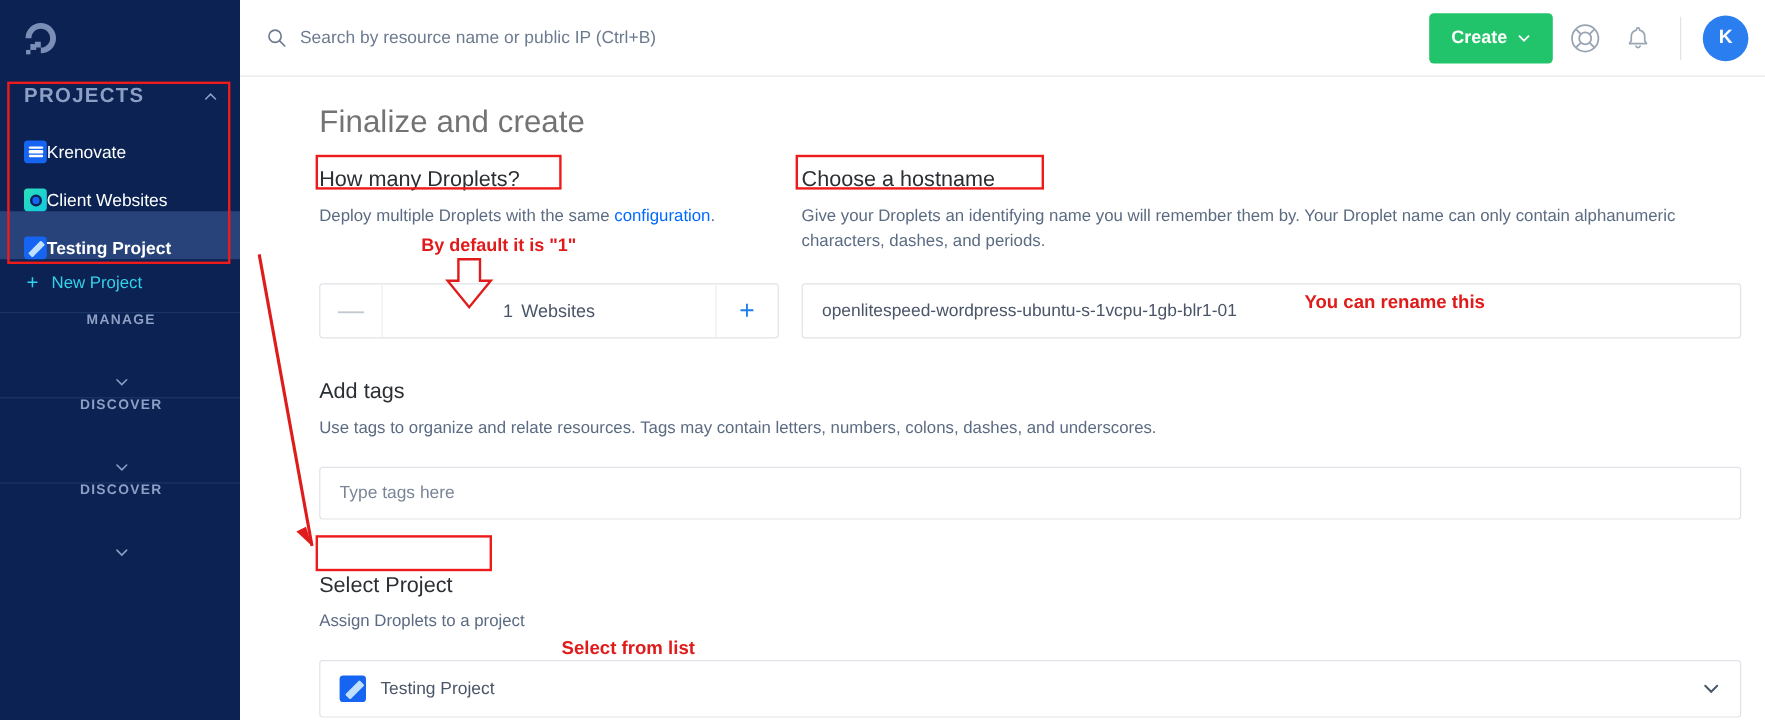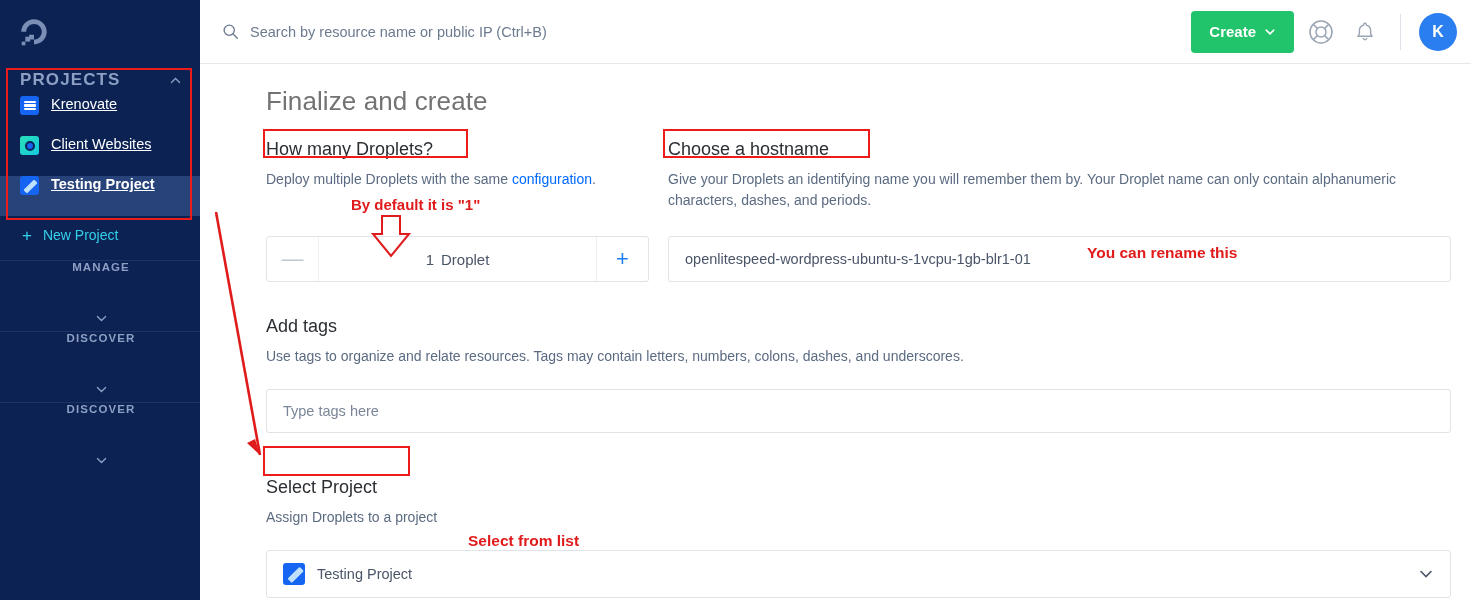--- a/index.html
+++ b/index.html
@@ -25,25 +25,24 @@
   .nav-section-head {
     height: 32px;
     display: flex; align-items: center; justify-content: space-between;
     padding: 0 18px 0 20px;
     font-size: 17px; font-weight: bold; letter-spacing: 1.1px;
     color: #8e9fc4;
   }
   .chev { width: 13px; height: 13px; display: block; }
 
   .proj-item {
-    height: 40px; display: flex; align-items: flex-start;
-    padding-left: 20px; gap: 12px;
+    height: 40px; display: flex; align-items: flex-end;
+    padding-left: 20px; gap: 0;
     font-size: 14.5px; color: #ffffff;
     cursor: pointer;
-    text-decoration: underline;
   }
   .proj-item.active { background: #28437a; font-weight: bold; }
   .proj-icon { width: 19px; height: 19px; border-radius: 3px; flex: 0 0 19px; position: relative; }
 
   .icon-list { background: #1565f2; }
   .icon-list i { position: absolute; left: 3.5px; height: 2.2px; width: 12px; background: #fff; border-radius: 1px; }
   .icon-list i:nth-child(1){ top: 4.5px; }
   .icon-list i:nth-child(2){ top: 8.4px; }
   .icon-list i:nth-child(3){ top: 12.3px; }
 
@@ -298,21 +297,21 @@
         <div class="col-left">
           <div class="sec-title">How many Droplets?</div>
           <div class="sec-desc">
             <span>Deploy multiple Droplets with the same </span><a class="link" href="#">configuration</a><span>.</span>
           </div>
 
           <div class="stepper">
             <div class="step-btn step-minus">—</div>
             <div class="step-val">
               <span>1</span>
-              <span>Droplet</span>
+              <span>Websites</span>
             </div>
             <div class="step-btn step-plus">+</div>
           </div>
         </div>
 
         <div class="col-right">
           <div class="sec-title">Choose a hostname</div>
           <div class="sec-desc" style="max-width:735px">Give your Droplets an identifying name you will remember them by. Your Droplet name can only contain alphanumeric characters, dashes, and periods.</div>
           <div class="host-input-wrap">
             <input class="host-input" value="openlitespeed-wordpress-ubuntu-s-1vcpu-1gb-blr1-01" style="">

